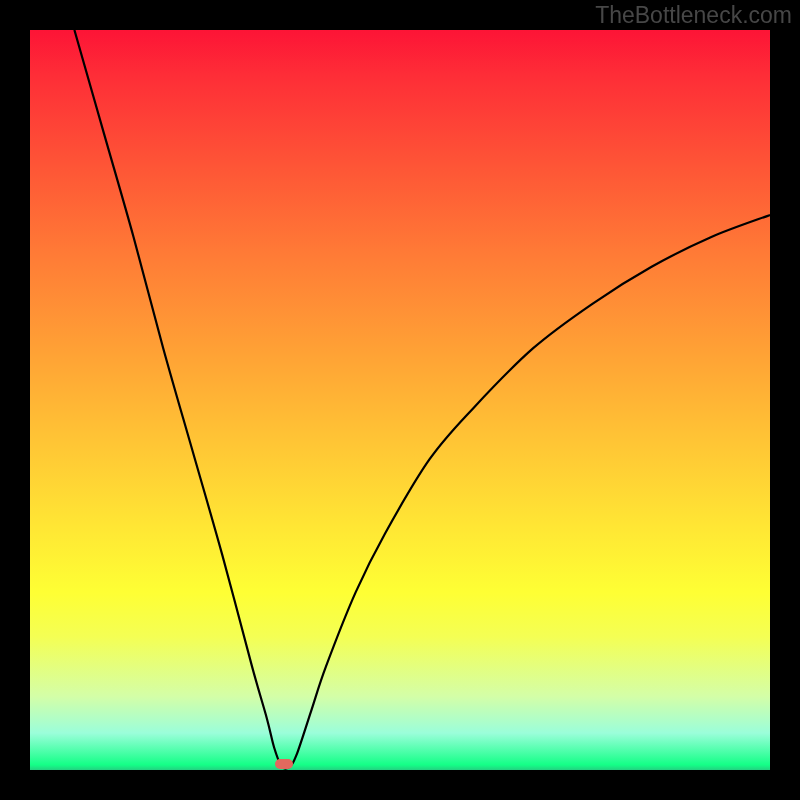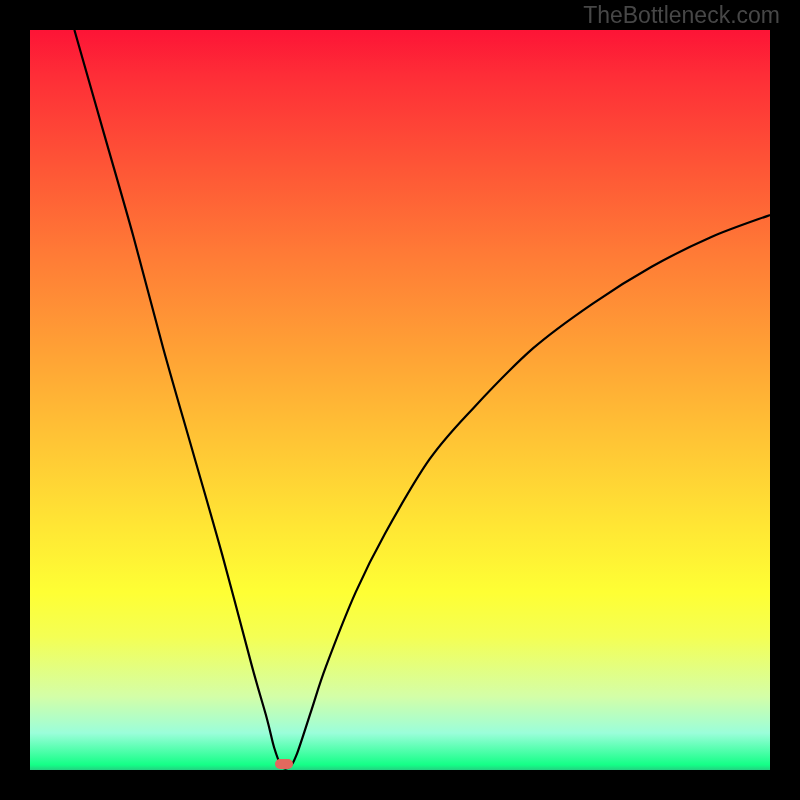--- a/index.html
+++ b/index.html
@@ -14,21 +14,21 @@
   .frame {
     position: relative;
     width: 800px;
     height: 800px;
     background: #000;
     box-sizing: border-box;
   }
   .watermark {
     position: absolute;
     top: 2px;
-    right: 20px;
+    right: 8px;
     color: #474747;
     font-size: 23px;
     font-weight: 400;
     letter-spacing: 0px;
     z-index: 10;
     font-family: Arial, sans-serif;
   }
   .plot-area {
     position: absolute;
     left: 30px;

